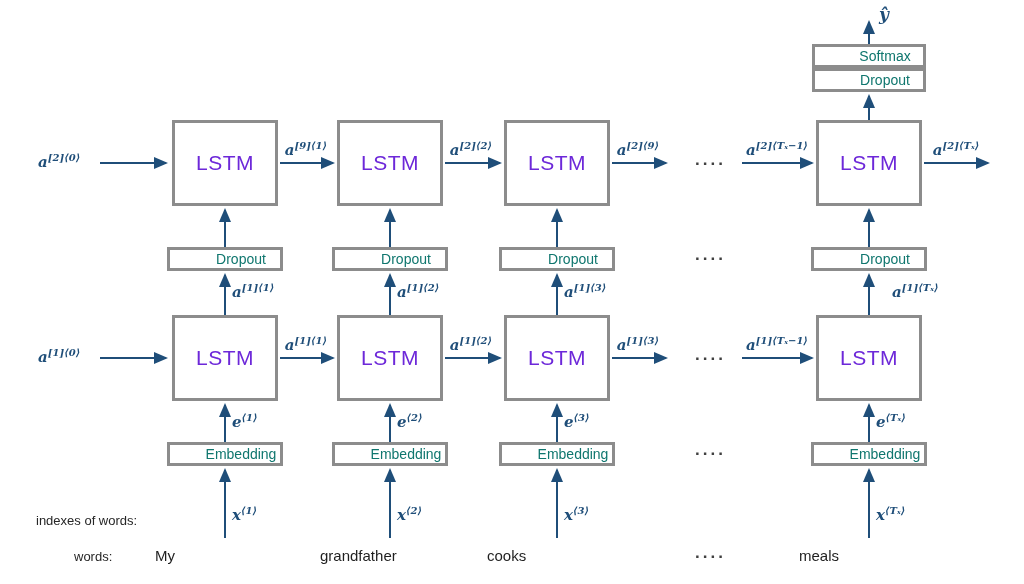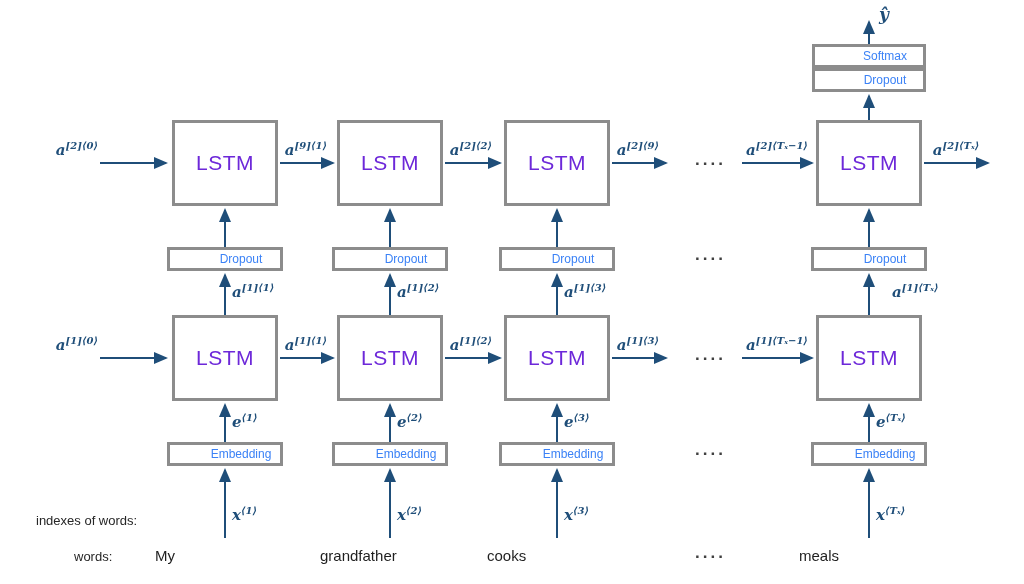--- a/index.html
+++ b/index.html
@@ -7,27 +7,27 @@
     position:relative; width:1024px; height:584px; background:#ffffff;
     font-family:"Liberation Sans", sans-serif; overflow:hidden;
   }
   svg.arrows { position:absolute; left:0; top:0; width:1024px; height:584px; }
   .box {
     position:absolute; background:#ffffff; border:3px solid #8c8c8c;
     display:flex; align-items:center; justify-content:center;
     box-sizing:border-box; color:#404040;
   }
   .lstm { width:106px; height:86px; font-size:21px; letter-spacing:0.5px; color:#6d28d9; }
-  .small-box { width:116px; height:24px; font-size:12px; color:#3b82f6;padding-left:32px; }
+  .small-box { width:116px; height:24px; font-size:14px; color:#0f766e;padding-left:32px; }
   .mlabel {
     position:absolute; color:#1f4e79; font-family:"DejaVu Serif", serif;
     font-style:italic; font-weight:bold; font-size:15px; white-space:nowrap; line-height:1;
   }
   .mlabel sup { font-size:10px; font-style:italic; letter-spacing:0px; }
-  .alignr { text-align:right; }
+  .alignr { text-align:left;margin-top:12px; }
   .alignc { text-align:center; }
   .word { position:absolute; font-size:15px; color:#1f1f1f; width:140px; }
   .dots { position:absolute; font-size:17px; color:#404040; letter-spacing:3px; font-weight:bold; }
   .ltext { position:absolute; font-size:13px; color:#262626; }
   .yhat { position:absolute; color:#1f4e79; font-family:"DejaVu Serif", serif;
           font-style:italic; font-weight:bold; font-size:17px; }
 </style>
 </head>
 <body>
 

